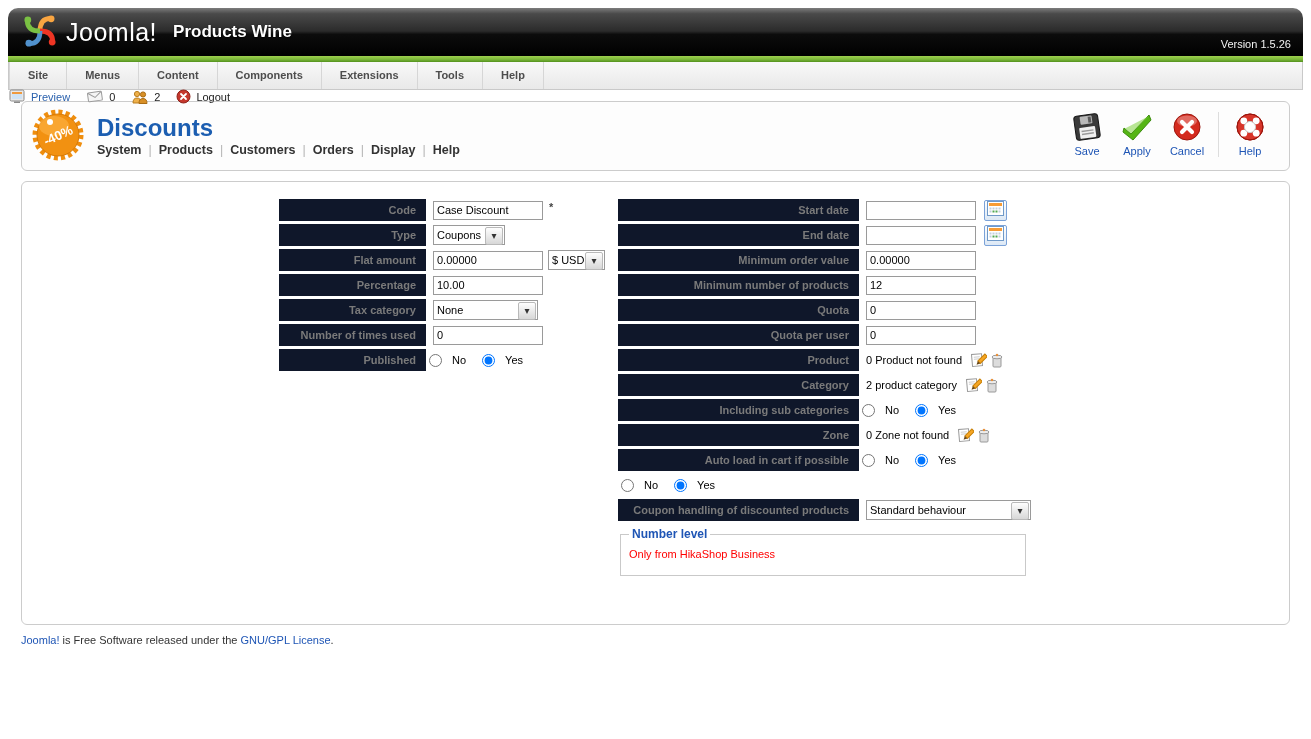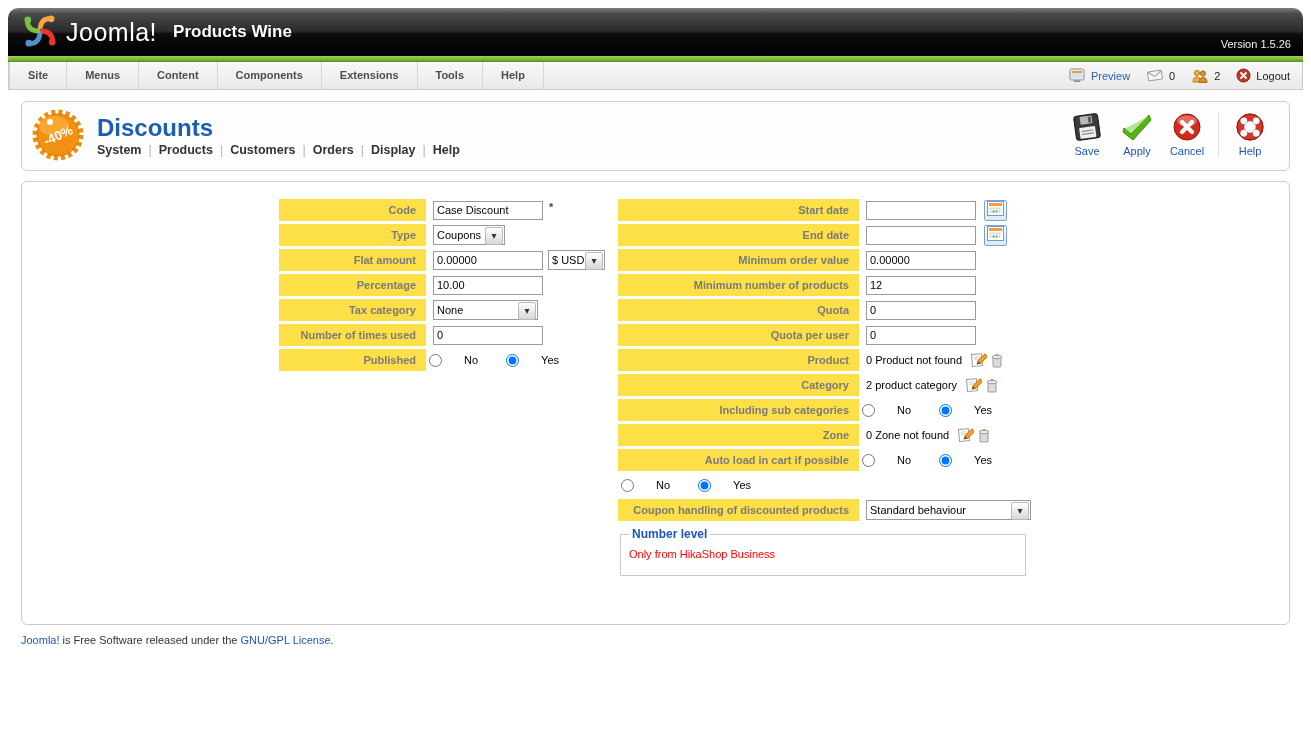--- a/index.html
+++ b/index.html
@@ -17,21 +17,21 @@
   .logo-wrap { display:flex; align-items:center; gap:8px; }
   .logo-word { color:#fff; font-size:25px; letter-spacing:0.5px; font-weight:normal; }
   .site-title { color:#fff; font-size:17px; font-weight:bold; margin-left:16px; text-shadow:0 1px 2px #000; }
   .version { position:absolute; right:12px; bottom:6px; color:#f2f2f2; font-size:11px; }
 
   .greenbar { height:6px; background:linear-gradient(180deg,#9ed14e 0%,#7cb83a 55%,#53911d 100%); }
 
   .menubar {
     height:28px; background:linear-gradient(180deg,#f8f8f8,#e9e9e9);
     border:1px solid #c9c9c9; border-top:none;
-    display:flex; justify-content:space-between; align-items:stretch;
+    display:flex; justify-content:space-between; align-items:stretch;flex-direction:column;
   }
   .menu-tabs { display:flex; }
   .menu-tab {
     padding:0 18px; line-height:27px; font-weight:bold; color:#4d4d4d;
     border-right:1px solid #d6d6d6; cursor:pointer; white-space:nowrap;
   }
   .menu-tab:first-child { border-left:1px solid #d6d6d6; }
   .statusbar { display:flex; align-items:center; gap:16px; padding-right:12px; }
   .status-item { display:flex; align-items:center; gap:5px; color:#222; font-weight:normal; cursor:pointer; }
   .status-item .lnk { color:#2a61ad; }
@@ -52,21 +52,21 @@
   .tbtn svg { display:block; margin:0 auto 3px auto; }
   .tb-sep { width:1px; background:#ddd; align-self:stretch; margin:0 6px 6px 6px; }
 
   
   .form-box { margin-top:10px; height:444px; }
   .cols { display:flex; align-items:flex-start; padding:17px 0 0 257px; }
   .col-l { width:327px; }
   .col-r { width:415px; margin-left:12px; }
   .frow { display:flex; align-items:center; margin-bottom:3px; min-height:22px; }
   .lbl {
-    background:#fde047; color:#7a7a7a; font-weight:bold; text-align:right;
+    background:#0f172a; color:#7a7a7a; font-weight:bold; text-align:right;
     padding:5px 10px 5px 4px; align-self:stretch; display:flex; align-items:center; justify-content:flex-end;
   }
   .col-l .lbl { width:147px; }
   .col-r .lbl { width:241px; }
   .ctl { padding-left:7px; display:flex; align-items:center; gap:4px; }
   input.txt {
     border:1px solid #9a9a9a; height:19px; padding:1px 3px;
     font:11px "Liberation Sans",sans-serif; width:110px; color:#000;
   }
   .req { color:#444; font-weight:bold; margin-left:2px; position:relative; top:-3px; }
@@ -75,21 +75,21 @@
     appearance:none; -webkit-appearance:none; -moz-appearance:none;
     border:none; background:transparent; font:11px "Liberation Sans",sans-serif;
     height:18px; padding:0 20px 0 3px; width:100%; color:#000; cursor:pointer;
   }
   .selwrap::after {
     content:"▾"; position:absolute; right:1px; top:1px; width:16px; height:16px;
     background:linear-gradient(#fefefe,#d7d7d7); border:1px solid #b9b9b9; border-radius:2px;
     color:#333; font-size:10px; line-height:15px; text-align:center; pointer-events:none;
   }
   .sel-type { width:72px; } .sel-cur { width:57px; margin-left:1px; } .sel-tax { width:105px; } .sel-handling { width:165px; }
-  .rgroup { display:flex; align-items:center; gap:20px; padding-left:3px; }
+  .rgroup { display:flex; align-items:center; gap:8px; padding-left:3px; }
   .rgroup input { margin:0 2px 0 0; }
   .rgroup label { margin-right:8px; color:#000; cursor:pointer; }
   .calbtn {
     width:23px; height:21px; margin-left:4px; padding:0; border:1px solid #7ba2d8;
     background:linear-gradient(#fefefe,#dce8f5); border-radius:2px; cursor:pointer;
     display:inline-flex; align-items:center; justify-content:center;
   }
   .val-text { color:#000; margin-right:4px; }
   .mini-ico { cursor:pointer; display:inline-flex; }
   fieldset.access { border:1px solid #c9c9c9; margin:6px 0 0 2px; width:406px; padding:4px 8px 15px 8px; }

